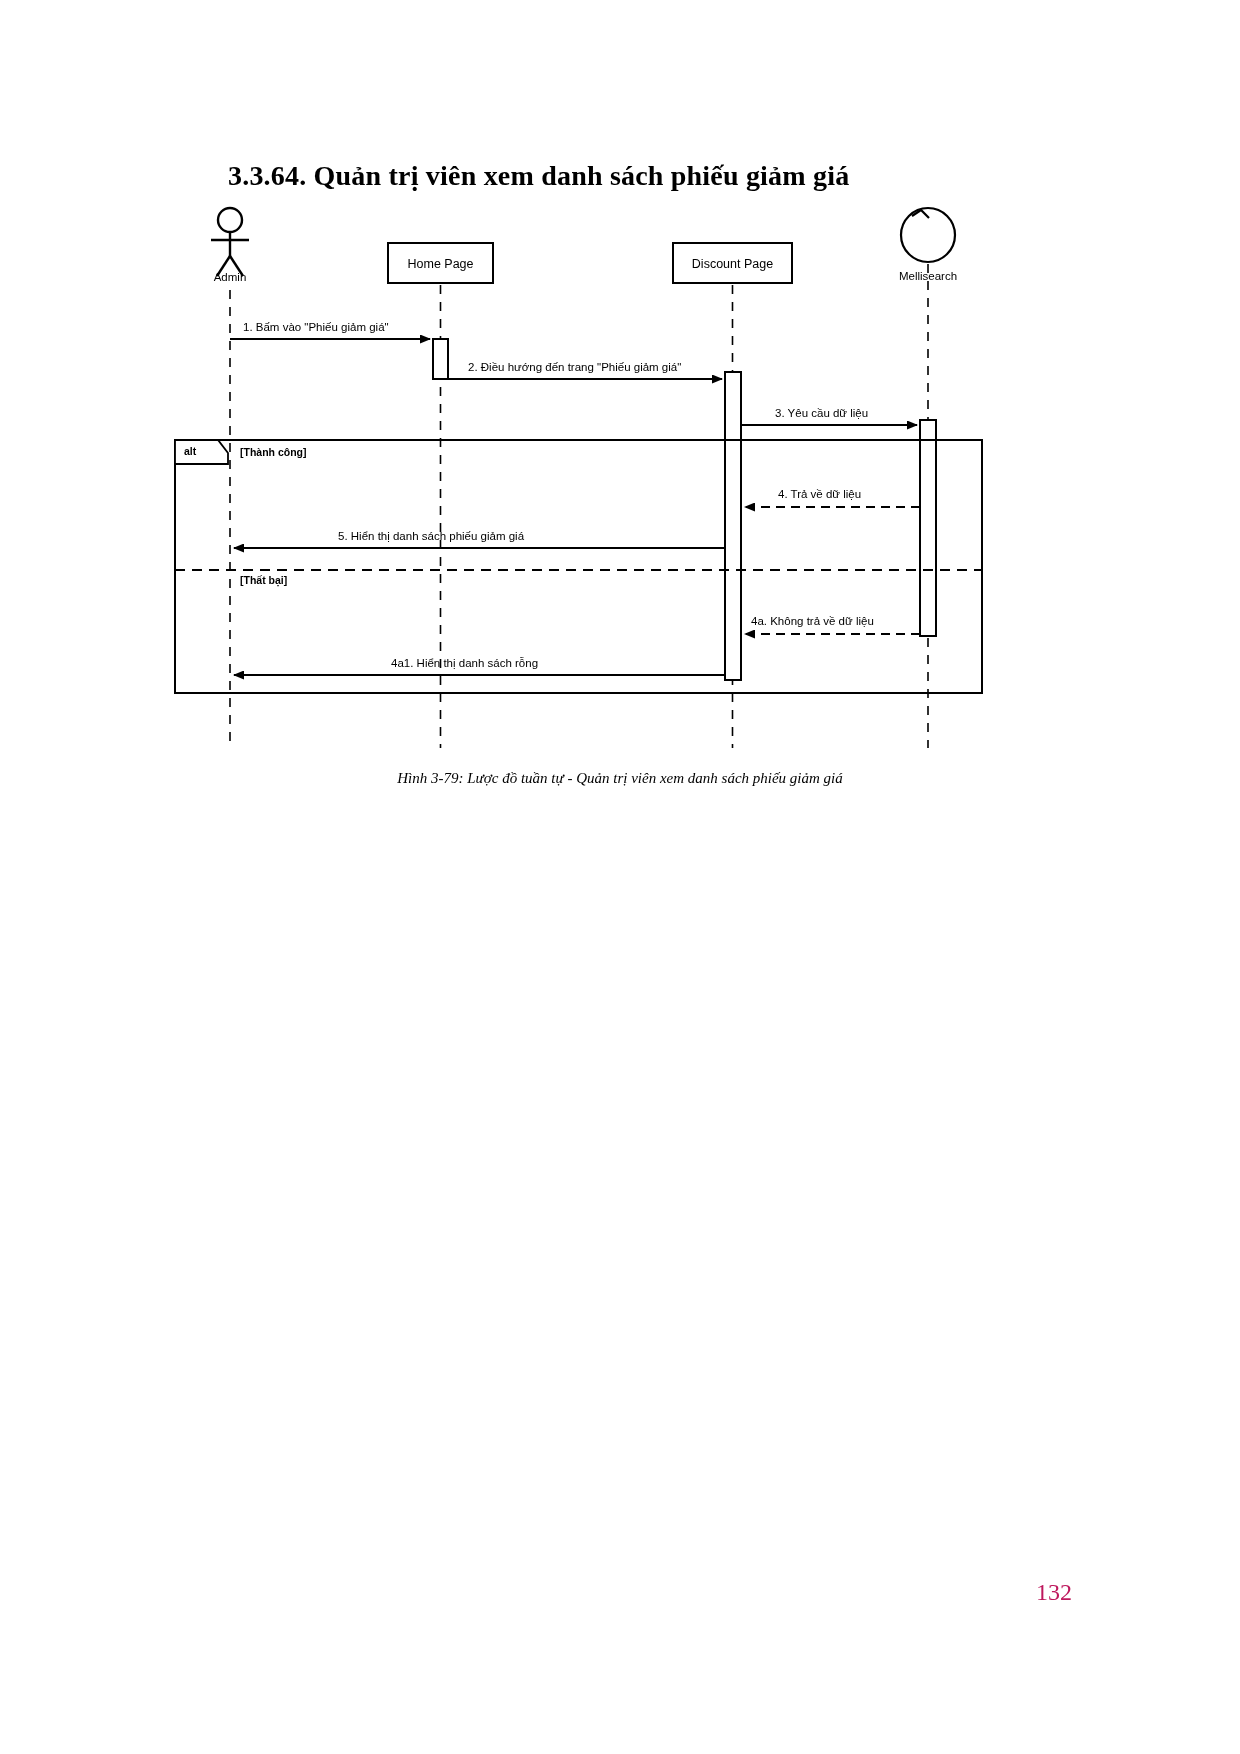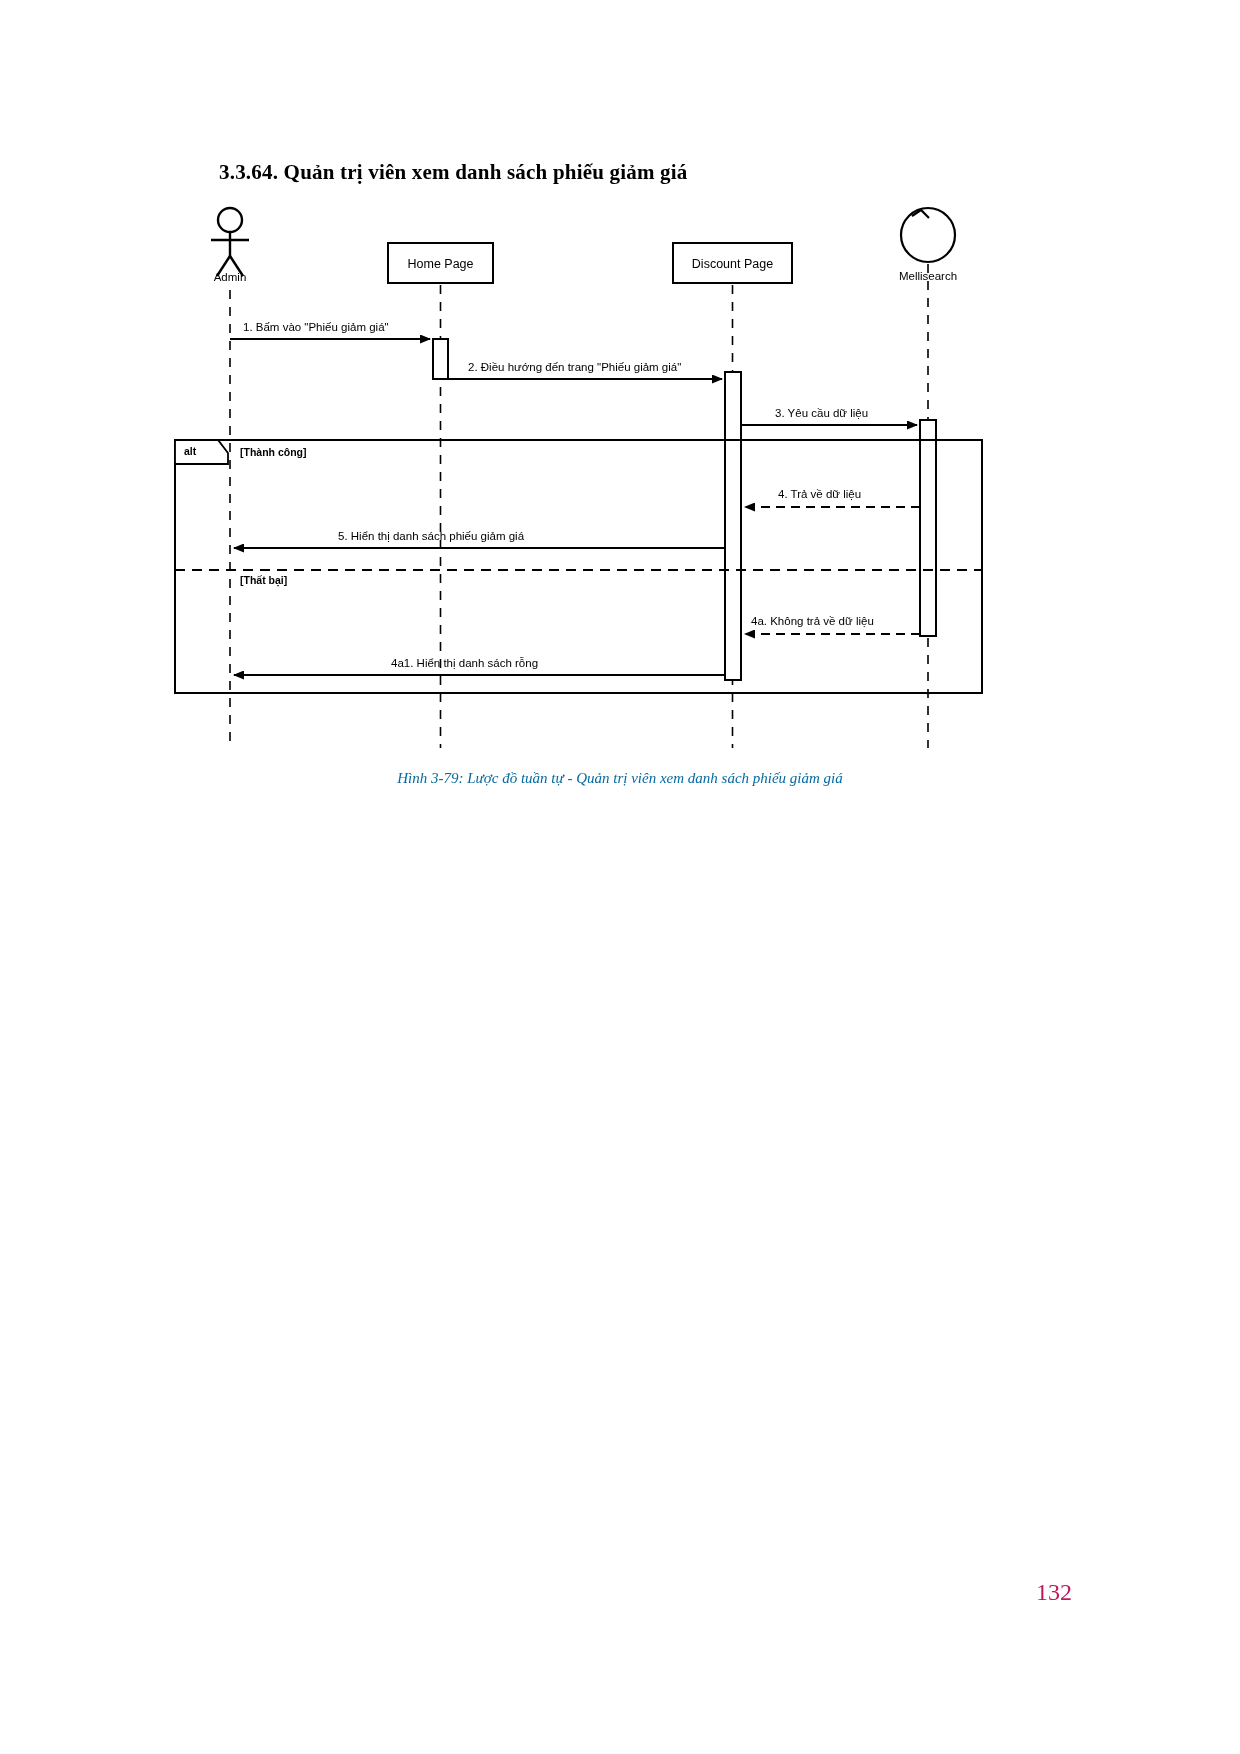--- a/index.html
+++ b/index.html
@@ -16,25 +16,25 @@
   }
   .page {
     position: absolute;
     inset: 0;
     width: 1240px;
     height: 1754px;
   }
   
   .section-heading {
     position: absolute;
-    left: 219px;
+    left: 228px;
     top: 160px;
     font-family: "Liberation Serif", serif;
     font-weight: bold;
-    font-size: 21px;
+    font-size: 28px;
     letter-spacing: 0.2px;
     color: #000;
     white-space: nowrap;
   }
   
   .diagram {
     position: absolute;
     left: 0;
     top: 0;
     width: 1240px;
@@ -75,21 +75,21 @@
   
   .figure-caption {
     position: absolute;
     left: 0;
     top: 770px;
     width: 1240px;
     text-align: center;
     font-family: "Liberation Serif", serif;
     font-style: italic;
     font-size: 15px;
-    color: #0369a1;
+    color: #000000;
   }
   
   .page-number {
     position: absolute;
     right: 168px;
     bottom: 148px;
     font-family: "Liberation Serif", serif;
     font-size: 24px;
     color: #be185d;
   }

